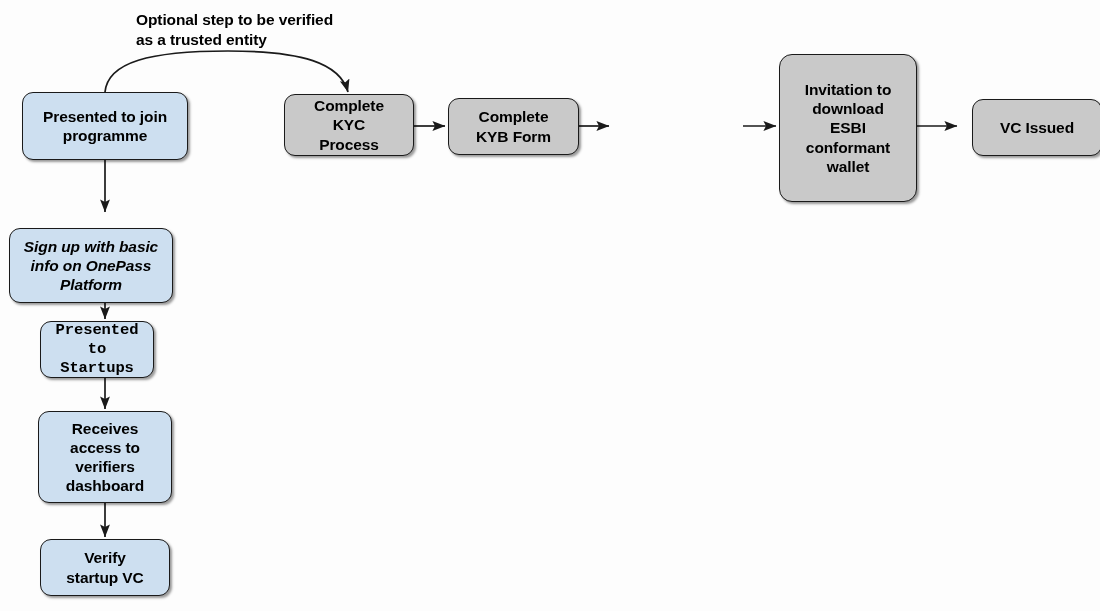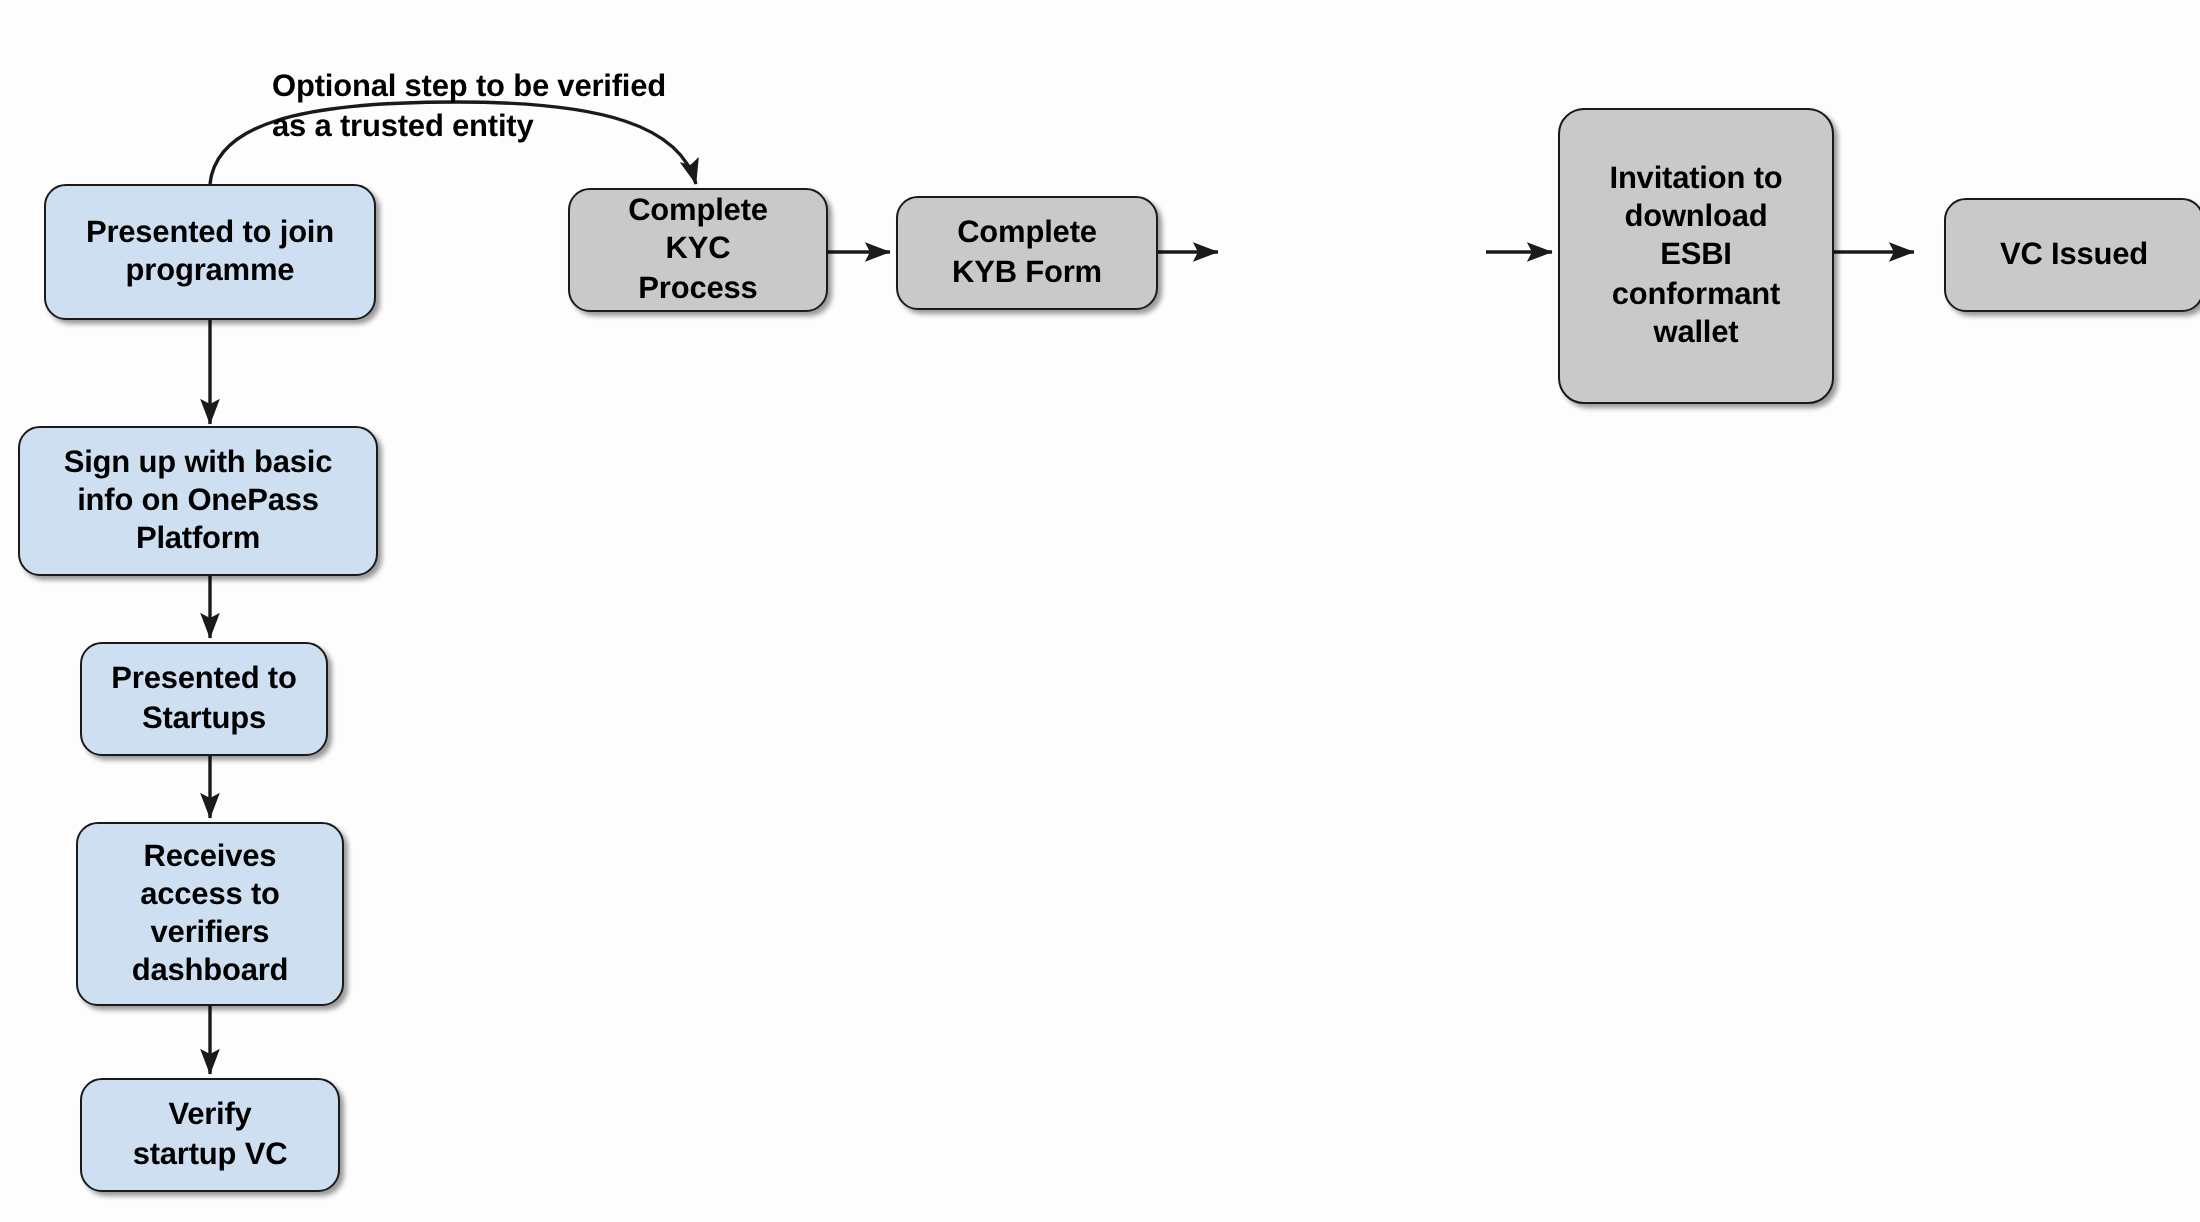--- a/index.html
+++ b/index.html
@@ -48,21 +48,20 @@
   .node.big   { border-radius: 13px; }
   .annotation {
     position: absolute;
     color: #000000;
     font-weight: bold;
     font-size: 15.5px;
     line-height: 1.27;
     letter-spacing: -0.1px;
     white-space: pre-line;
     text-align: left;
-    margin-top: 24px;
   }
 </style>
 </head>
 <body>
 
 <div id="canvas">
 
   <svg id="edges" viewBox="0 0 1100 611" width="1100" height="611">
     <defs>
       <marker id="arrowhead" markerWidth="9" markerHeight="9" refX="7.4" refY="3.1" orient="auto" markerUnits="strokeWidth">
@@ -88,25 +87,25 @@
 
     <line x1="917" y1="126" x2="957" y2="126" stroke="#1a1a1a" stroke-width="1.7" marker-end="url(#arrowhead)"></line>
   </svg>
 
   <div class="annotation" style="left:136px; top:10px; width:250px;">Optional step to be verified
 as a trusted entity</div>
 
   <div class="node blue" style="left:22px; top:92px; width:166px; height:68px;">Presented to join
 programme</div>
 
-  <div class="node blue" style="left:9px; top:213px; width:180px; height:75px;">Sign up with basic
+  <div class="node blue" style="left:9px; top:228px; width:164px; height:75px;font-style:italic;">Sign up with basic
 info on OnePass
 Platform</div>
 
-  <div class="node blue" style="left:40px; top:321px; width:124px; height:57px;">Presented to
+  <div class="node blue" style="left:40px; top:321px; width:114px; height:57px;font-family:Liberation Mono, monospace;">Presented to
 Startups</div>
 
   <div class="node blue" style="left:38px; top:411px; width:134px; height:92px;">Receives
 access to
 verifiers
 dashboard</div>
 
   <div class="node blue" style="left:40px; top:539px; width:130px; height:57px;">Verify
 startup VC</div>
 

